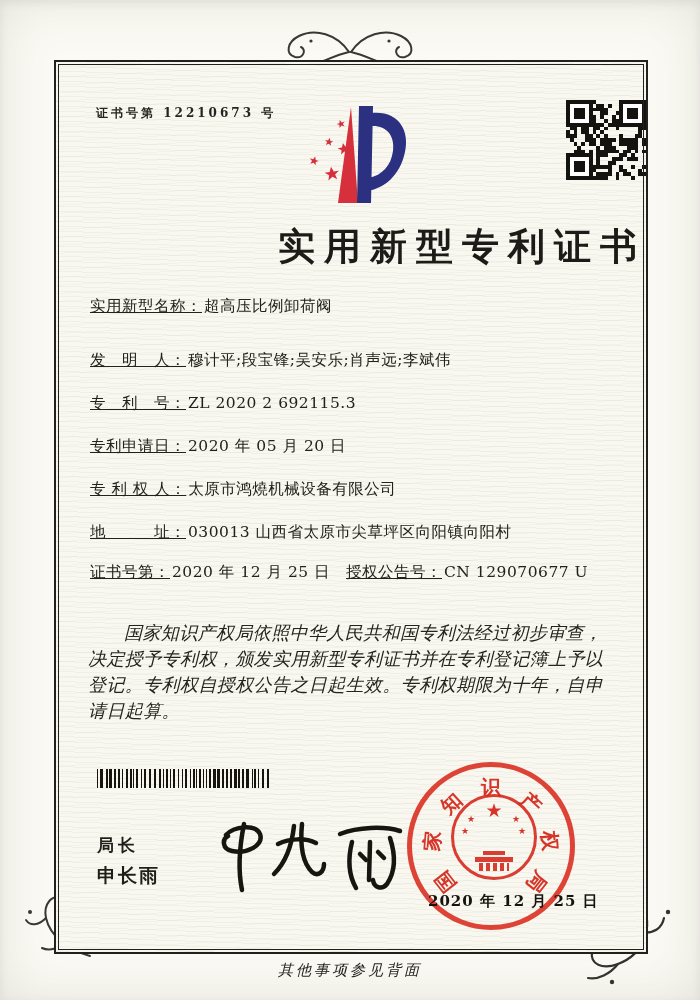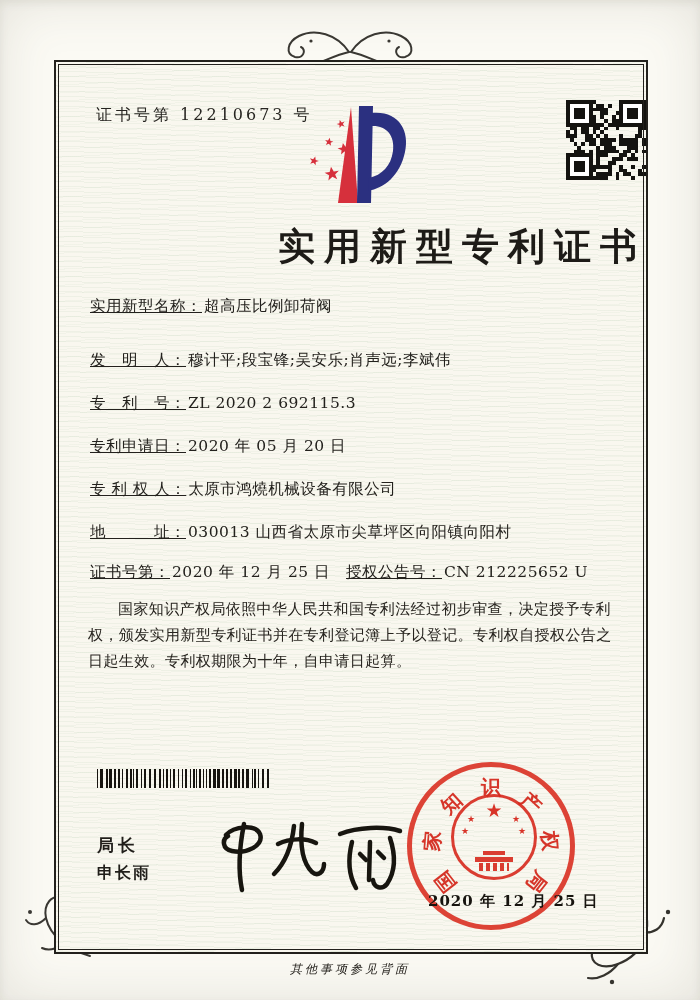--- a/index.html
+++ b/index.html
@@ -16,40 +16,40 @@
     position:absolute;left:54px;top:60px;width:590px;height:890px;
     border:2.5px solid #23211d;
     background:
       repeating-linear-gradient(2deg, rgba(140,180,140,.10) 0 1px, transparent 1px 5px),
       repeating-linear-gradient(-3deg, rgba(140,180,140,.07) 0 1px, transparent 1px 8px),
       #f9f7ef;
   }
   .frame::after{content:'';position:absolute;inset:2px;border:1px solid #23211d;pointer-events:none;}
   .abs{position:absolute;}
   
-  .cert-no{left:40px;top:43px;font-size:16px;letter-spacing:3px;font-weight:400;color:#262420;}
+  .cert-no{left:40px;top:43px;font-size:12px;letter-spacing:3px;font-weight:700;color:#262420;}
   .logo{left:238px;top:42px;width:116px;height:102px;}
   .qr{left:510px;top:38px;width:80px;height:80px;}
   .qr svg{width:100%;height:100%;}
   .title{left:0;top:160px;width:100%;text-align:right;font-size:37px;font-weight:700;
     letter-spacing:9px;color:#1d1b17;}
   
   .row{left:34px;font-size:15.5px;letter-spacing:.5px;color:#23211d;white-space:nowrap;font-weight:500;}
   .row .lbl{margin-right:2px;text-decoration:underline;}
   .grant-no{position:absolute;left:256px;top:0;white-space:nowrap;}
   
-  .paras{left:32px;top:534px;width:532px;font-size:15px;line-height:26px;
-    letter-spacing:.4px;color:#26231e;}
+  .paras{left:32px;top:558px;width:532px;font-size:18px;line-height:26px;
+    font-style:italic;letter-spacing:.4px;color:#26231e;}
   .paras p{margin:0;text-indent:2em;}
   
   .barcode{left:41px;top:707px;width:178px;height:19px;font-size:0;white-space:nowrap;overflow:hidden;}
   .barcode i{display:inline-block;height:100%;background:#17140f;}
   
   .director-title{left:41px;top:772px;font-size:17px;letter-spacing:4px;font-weight:600;}
-  .director-name{left:41px;top:801px;font-size:16px;letter-spacing:2px;font-weight:600;}
+  .director-name{left:41px;top:801px;font-size:19px;letter-spacing:2px;font-weight:600;}
   .signature{left:126px;top:748px;width:240px;height:96px;}
   
   .seal{left:351px;top:700px;width:168px;height:168px;z-index:5;}
   .seal .ring{position:absolute;inset:0;border:5px solid rgba(216,42,28,.88);border-radius:50%;}
   .seal-ring-text span{position:absolute;width:24px;height:24px;line-height:24px;text-align:center;
     font-size:20px;font-weight:700;color:rgba(211,36,24,.92);}
   .emblem{position:absolute;left:44px;top:32px;width:80px;height:80px;
     border:3px solid rgba(214,40,28,.9);border-radius:50%;}
   .emblem .bstar{position:absolute;left:50%;top:4px;transform:translateX(-50%);
     font-size:19px;color:rgba(214,40,28,.95);line-height:1;}
@@ -58,21 +58,21 @@
     width:22px;height:4px;background:rgba(214,40,28,.9);}
   .emblem .gate2{position:absolute;left:50%;bottom:15px;transform:translateX(-50%);
     width:38px;height:5px;background:rgba(214,40,28,.9);}
   .emblem .gate3{position:absolute;left:50%;bottom:6px;transform:translateX(-50%);
     width:30px;height:8px;
     background:repeating-linear-gradient(90deg, rgba(214,40,28,.9) 0 4px, transparent 4px 7px);}
   .seal-date{left:372px;top:830px;font-size:15px;font-weight:700;letter-spacing:1px;color:#17140f;z-index:6;}
   
   .page-no{left:0;top:860px;width:100%;text-align:center;font-size:13.5px;letter-spacing:2px;}
   .back-note{position:absolute;left:0;top:961px;width:700px;text-align:center;
-    font-size:12px;font-style:italic;letter-spacing:3px;color:#26231e;}
+    font-size:15px;font-style:italic;letter-spacing:3px;color:#26231e;}
   
   .orn{position:absolute;pointer-events:none;}
   .orn-top{left:263px;top:20px;}
   .orn-bl{left:22px;top:874px;}
   .orn-br{left:582px;top:836px;}
 </style>
 </head>
 <body>
 
 <div class="vignette"></div>
@@ -299,21 +299,21 @@
   </div>
   <div class="abs row" style="top:417px">
     <span class="lbl">专 利 权 人：</span><span>太原市鸿燒机械设备有限公司</span>
   </div>
   <div class="abs row" style="top:460px">
     <span class="lbl">地　　　址：</span><span>030013 山西省太原市尖草坪区向阳镇向阳村</span>
   </div>
   <div class="abs row" style="top:500px">
     <span class="lbl">证书号第：</span><span>2020 年 12 月 25 日</span>
     <span class="grant-no">
-      <span class="lbl">授权公告号：</span><span>CN 212225652 U</span>
+      <span class="lbl">授权公告号：</span><span>CN 129070677 U</span>
     </span>
   </div>
 
   <div class="abs paras">
     <p>国家知识产权局依照中华人民共和国专利法经过初步审查，决定授予专利权，颁发实用新型专利证书并在专利登记簿上予以登记。专利权自授权公告之日起生效。专利权期限为十年，自申请日起算。</p>
   </div>
 
   <div class="abs barcode"><i style="width:1px;margin-right:2px"></i><i style="width:3px;margin-right:3px"></i><i style="width:2px;margin-right:1px"></i><i style="width:3px;margin-right:2px"></i><i style="width:2px;margin-right:2px"></i><i style="width:2px;margin-right:2px"></i><i style="width:1px;margin-right:3px"></i><i style="width:2px;margin-right:2px"></i><i style="width:2px;margin-right:1px"></i><i style="width:1px;margin-right:2px"></i><i style="width:2px;margin-right:3px"></i><i style="width:1px;margin-right:2px"></i><i style="width:2px;margin-right:3px"></i><i style="width:2px;margin-right:3px"></i><i style="width:2px;margin-right:3px"></i><i style="width:2px;margin-right:2px"></i><i style="width:1px;margin-right:2px"></i><i style="width:2px;margin-right:2px"></i><i style="width:1px;margin-right:2px"></i><i style="width:2px;margin-right:3px"></i><i style="width:1px;margin-right:3px"></i><i style="width:1px;margin-right:2px"></i><i style="width:2px;margin-right:3px"></i><i style="width:1px;margin-right:2px"></i><i style="width:2px;margin-right:1px"></i><i style="width:1px;margin-right:2px"></i><i style="width:2px;margin-right:2px"></i><i style="width:1px;margin-right:2px"></i><i style="width:1px;margin-right:2px"></i><i style="width:2px;margin-right:2px"></i><i style="width:3px;margin-right:1px"></i><i style="width:3px;margin-right:2px"></i><i style="width:2px;margin-right:2px"></i><i style="width:2px;margin-right:2px"></i><i style="width:2px;margin-right:2px"></i><i style="width:3px;margin-right:1px"></i><i style="width:2px;margin-right:2px"></i><i style="width:2px;margin-right:2px"></i><i style="width:3px;margin-right:3px"></i><i style="width:1px;margin-right:1px"></i><i style="width:2px;margin-right:2px"></i><i style="width:1px;margin-right:3px"></i><i style="width:2px;margin-right:3px"></i><i style="width:2px;margin-right:1px"></i></div>
 
   <div class="abs director-title">局长</div>

